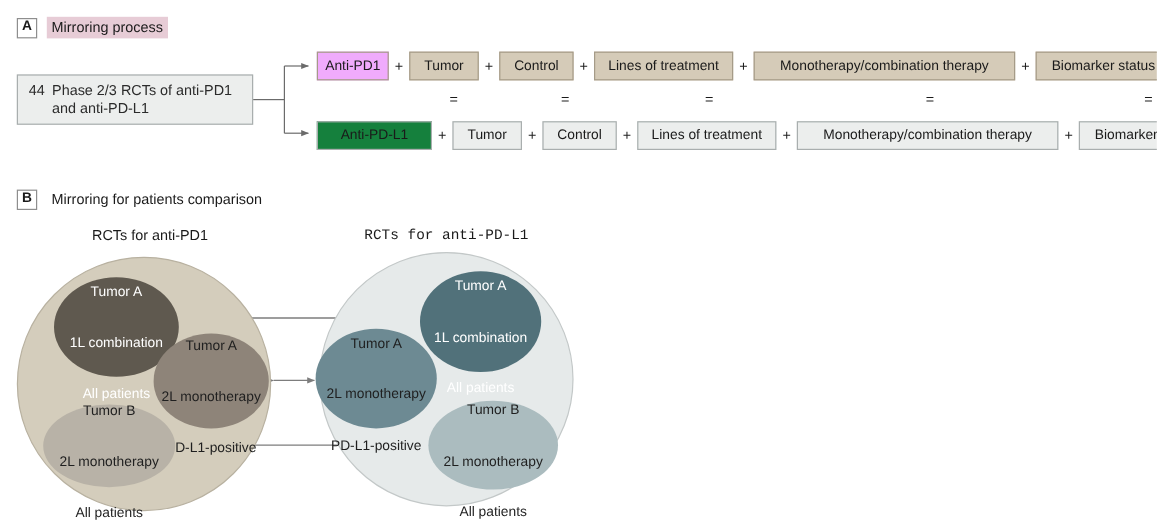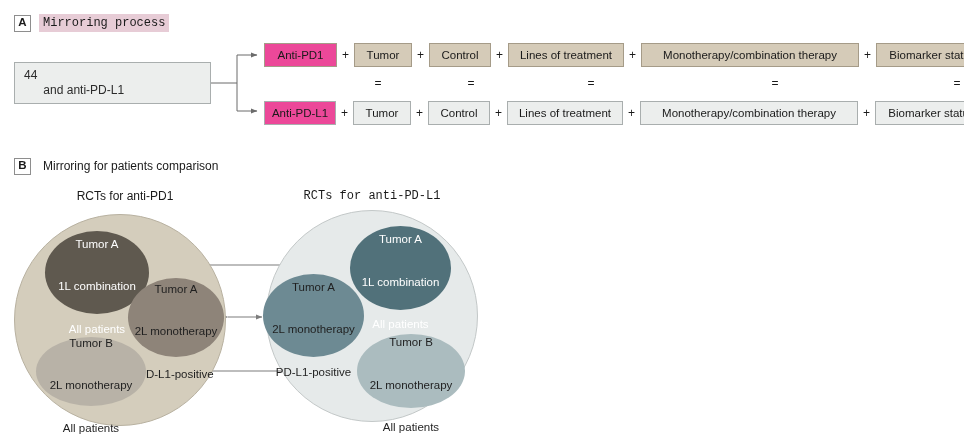--- a/index.html
+++ b/index.html
@@ -18,21 +18,21 @@
   .panel-head{position:absolute;display:flex;align-items:center;gap:8px;}
   .panel-letter{
     width:17px;height:17px;
     border:1px solid #8e8e8e;
     background:#ffffff;
     display:flex;align-items:center;justify-content:center;
     font-size:11.5px;font-weight:bold;line-height:1;color:#1a1a1a;
     box-sizing:border-box;
   }
   .panel-title{font-size:12px;line-height:16px;color:#1a1a1a;padding:1px 4px;}
-  .panel-title.hl{background:#e7ccd6;font-family:Liberation Mono, monospace;}
+  .panel-title.hl{background:#e7ccd6;}
 
   
   #panelA-head{left:14px;top:14px;}
 
   .src-box{
     position:absolute;left:14px;top:62px;width:197px;height:42px;
     background:#eceeed;border:1px solid #a9aeae;box-sizing:border-box;
     display:flex;align-items:center;
   }
   .src-inner{display:flex;gap:6px;padding:0 9px;font-size:12px;line-height:15px;}
@@ -92,21 +92,21 @@
 
   <div class="panel-head" id="panelA-head">
     <div class="panel-letter">A</div>
     <div class="panel-title hl" style="background: rgb(231, 204, 214);">Mirroring process</div>
   </div>
 
   <div class="src-box">
     <div class="src-inner">
       <span class="src-num">44</span>
       <span class="src-txt">
-        <br>
+        <span>Phase 2/3 RCTs of anti-PD1</span><br>
         <span>and anti-PD-L1</span>
       </span>
     </div>
   </div>
 
   <svg class="rowsvg">
     <defs>
       <marker id="ah" markerWidth="7" markerHeight="7" refX="6" refY="3" orient="auto" markerUnits="userSpaceOnUse">
         <path d="M0,0.4 L6.4,3 L0,5.6 z" fill="#6b6b6b"></path>
       </marker>
@@ -119,21 +119,21 @@
     <path d="M237,55 L237,111" stroke="#6b6b6b" stroke-width="1" fill="none"></path>
     <path d="M237,55 L257,55" stroke="#6b6b6b" stroke-width="1" fill="none" marker-end="url(#ah)"></path>
     <path d="M237,111 L257,111" stroke="#6b6b6b" stroke-width="1" fill="none" marker-end="url(#ah)"></path>
 
     <path d="M152,265 L347,265" stroke="#7d7d7d" stroke-width="1.1" fill="none" marker-end="url(#ahl)" marker-start="url(#ahl)"></path>
     <path d="M228,317 L262,317" stroke="#7d7d7d" stroke-width="1.1" fill="none" marker-end="url(#ahl)" marker-start="url(#ahl)"></path>
     <path d="M150,371 L355,371" stroke="#7d7d7d" stroke-width="1.1" fill="none" marker-end="url(#ahl)" marker-start="url(#ahl)"></path>
   </svg>
 
   <div class="chain" id="chainTop">
-    <div class="cell tan" style="width: 73px; background: #ec4899;">Anti-PD1</div>
+    <div class="cell tan" style="width: 60px; background: #f0abfc;">Anti-PD1</div>
     <div class="plus">+</div>
     <div class="cell tan" style="width: 58px; background: rgb(213, 203, 184);">Tumor</div>
     <div class="plus">+</div>
     <div class="cell tan" style="width: 62px; background: rgb(213, 203, 184);">Control</div>
     <div class="plus">+</div>
     <div class="cell tan" style="width: 116px; background: rgb(213, 203, 184);">Lines of treatment</div>
     <div class="plus">+</div>
     <div class="cell tan" style="width: 218px; background: rgb(213, 203, 184);">Monotherapy/combination therapy</div>
     <div class="plus">+</div>
     <div class="cell tan" style="width: 113px; background: rgb(213, 203, 184);">Biomarker status</div>
@@ -141,21 +141,21 @@
 
   <div class="eqrow">
     <span class="eq" style="left:114px">=</span>
     <span class="eq" style="left:207px">=</span>
     <span class="eq" style="left:327px">=</span>
     <span class="eq" style="left:511px">=</span>
     <span class="eq" style="left:693px">=</span>
   </div>
 
   <div class="chain" id="chainBot">
-    <div class="cell gray" style="width: 72px; background: #ec4899;">Anti-PD-L1</div>
+    <div class="cell gray" style="width: 96px; background: #15803d;">Anti-PD-L1</div>
     <div class="plus">+</div>
     <div class="cell gray" style="width: 58px; background: rgb(236, 238, 237);">Tumor</div>
     <div class="plus">+</div>
     <div class="cell gray" style="width: 62px; background: rgb(236, 238, 237);">Control</div>
     <div class="plus">+</div>
     <div class="cell gray" style="width: 116px; background: rgb(236, 238, 237);">Lines of treatment</div>
     <div class="plus">+</div>
     <div class="cell gray" style="width: 218px; background: rgb(236, 238, 237);">Monotherapy/combination therapy</div>
     <div class="plus">+</div>
     <div class="cell gray" style="width: 113px; background: rgb(236, 238, 237);">Biomarker status</div>

